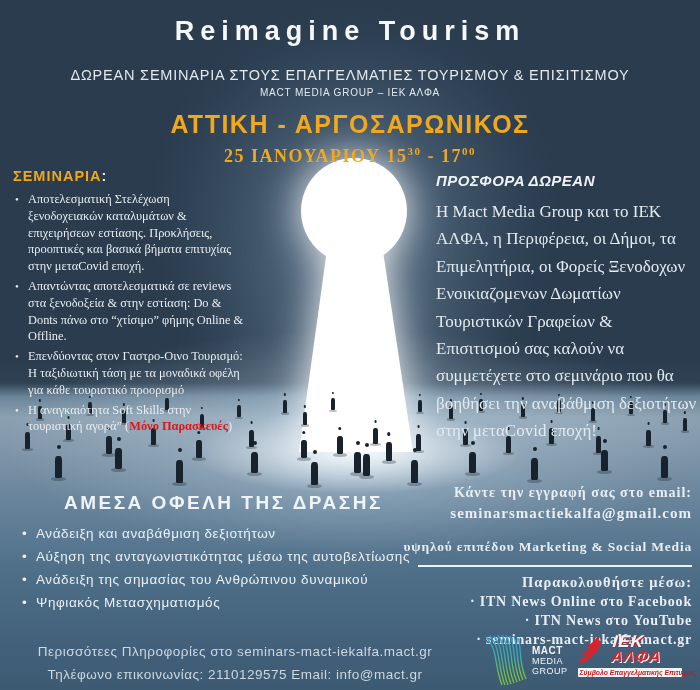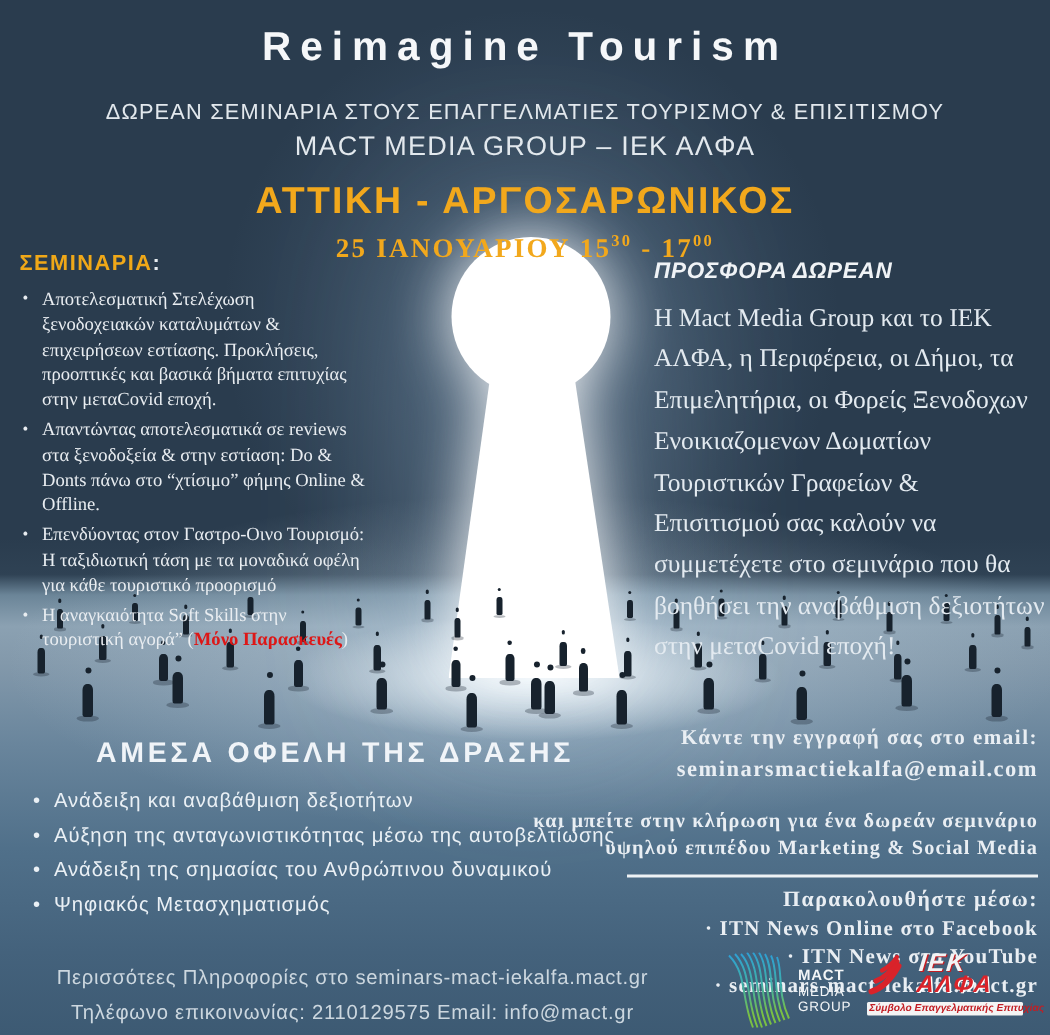--- a/index.html
+++ b/index.html
@@ -25,21 +25,21 @@
   
   .person { position:absolute; background:#17222d; border-radius:40% 40% 20% 20% / 18% 18% 8% 8%; }
   .person::before { content:''; position:absolute; left:50%; transform:translateX(-50%);
     background:#17222d; border-radius:50%; width:58%; padding-top:58%; top:-52%; }
   .person::after { content:''; position:absolute; left:-60%; right:-60%; bottom:-14%;
     height:18%; border-radius:50%; background:rgba(22,34,46,0.30); }
   
   .hdr { position:absolute; left:0; right:0; top:0; text-align:center; z-index:5; }
   .title { margin-top:16px; font-size:27px; font-weight:bold; color:#f5f7f9; letter-spacing:6px; }
   .sub1 { margin-top:20px; font-size:14.5px; color:#e2e8ed; letter-spacing:0.8px; }
-  .sub2 { margin-top:4px; font-size:18px; color:#e2e8ed; letter-spacing:0.8px; }
+  .sub2 { margin-top:4px; font-size:10px; color:#e2e8ed; letter-spacing:0.8px; }
   .region { margin-top:12px; font-size:25px; font-weight:bold; color:#f2a81c; letter-spacing:1.5px; }
   .dateline { margin-top:6px; font-family:Liberation Serif, serif; font-size:18px; font-weight:bold;
     color:#f2a81c; letter-spacing:1.5px; }
   .dateline sup { font-size:11px; }
   
   .sem { position:absolute; left:13px; top:168px; width:232px; z-index:5; }
   .sem-h { font-size:14.5px; font-weight:bold; color:#f0a818; letter-spacing:1px; }
   .sem-h .colon { color:#e8edf1; }
   .sem ul { margin:7px 0 0 2px; padding:0; list-style:none; }
   .sem li { position:relative; padding-left:13px; margin-bottom:3px;
@@ -171,23 +171,22 @@
     <ul>
       <li>Ανάδειξη και αναβάθμιση δεξιοτήτων</li>
       <li>Αύξηση της ανταγωνιστικότητας μέσω της αυτοβελτίωσης</li>
       <li>Ανάδειξη της σημασίας του Ανθρώπινου δυναμικού</li>
       <li>Ψηφιακός Μετασχηματισμός</li>
     </ul>
   </div>
 
   <div class="reg">
     <div class="reg-l1">Κάντε την εγγραφή σας στο email:</div>
-    <div class="reg-email">seminarsmactiekalfa@email.com</div>
+    <div class="reg-email">seminarsmactiekalfa@gmail.com</div>
     <div class="reg-raffle">
-      <div>και μπείτε στην κλήρωση για ένα δωρεάν σεμινάριο</div>
       <div>υψηλού επιπέδου Marketing &amp; Social Media</div>
     </div>
     <div class="reg-div"></div>
     <div class="watch-h">Παρακολουθήστε μέσω:</div>
     <div class="watch-i">· ITN News Online στο Facebook</div>
     <div class="watch-i">· ITN News στο YouTube</div>
     <div class="watch-i">· seminars-mact-iekalfa.mact.gr</div>
   </div>
 
   <div class="foot">

